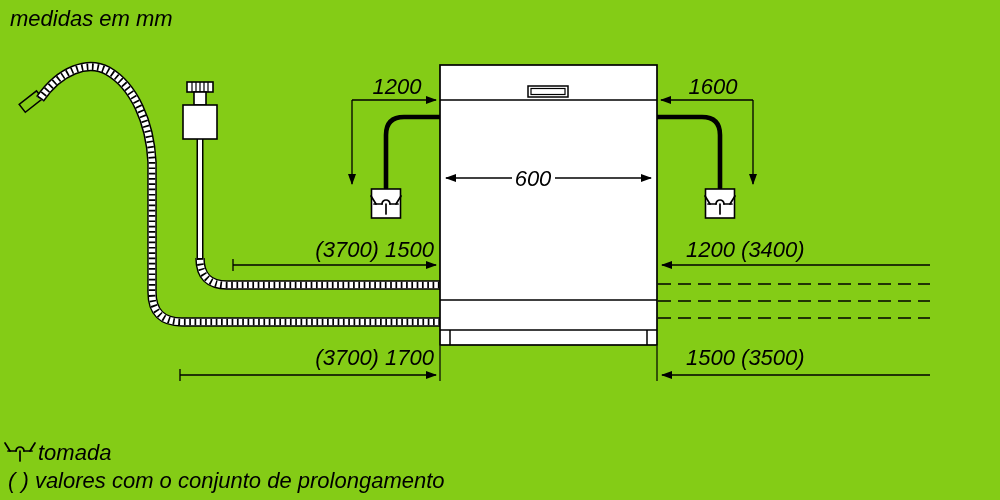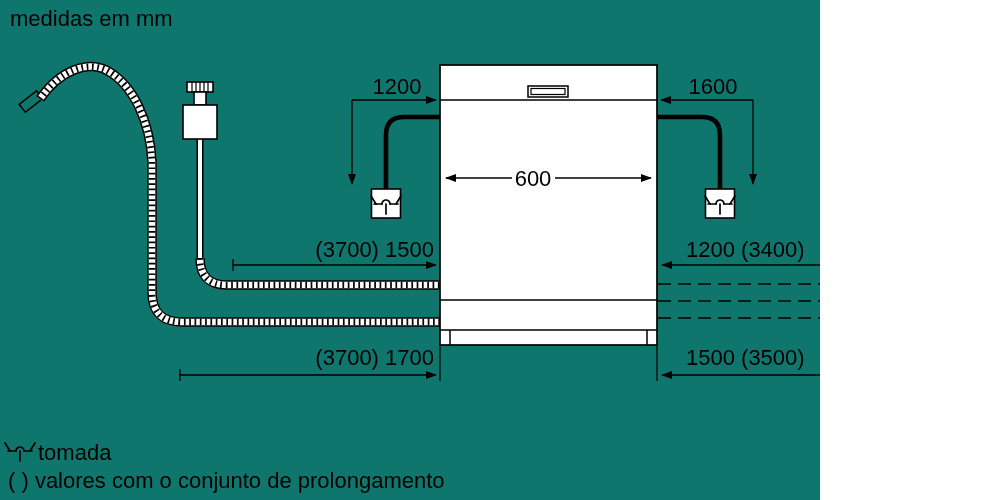--- a/index.html
+++ b/index.html
@@ -1,17 +1,17 @@
 <!DOCTYPE html>
 <html><head>
 <meta charset="utf-8">
 <style>
   html,body{margin:0;padding:0;background:#fff;}
-  .page{position:relative;width:820px;height:500px;background:#0f766e;overflow:hidden;
-        font-family:"Liberation Sans",sans-serif;}
+  .page{position:relative;width:1000px;height:500px;background:#84cc16;overflow:hidden;
+        font-family:"Liberation Sans",sans-serif;font-style:italic;}
   svg{display:block;}
   .ln{fill:none;stroke:#000;stroke-width:1.5px;}
   .lnw{fill:#fff;stroke:#000;stroke-width:1.6px;}
   .thin{fill:none;stroke:#000;stroke-width:1.2px;}
   .hoseO{fill:none;stroke:#000;stroke-width:9.5px;}
   .hoseI{fill:none;stroke:#fff;stroke-width:6.6px;}
   .hoseR{fill:none;stroke:#000;stroke-width:6.6px;stroke-dasharray:1.7 3.6;stroke-linecap:butt;}
   .smO{fill:none;stroke:#000;stroke-width:7px;}
   .smI{fill:none;stroke:#fff;stroke-width:4px;}
   .cable{fill:none;stroke:#000;stroke-width:4.6px;stroke-linecap:round;}

